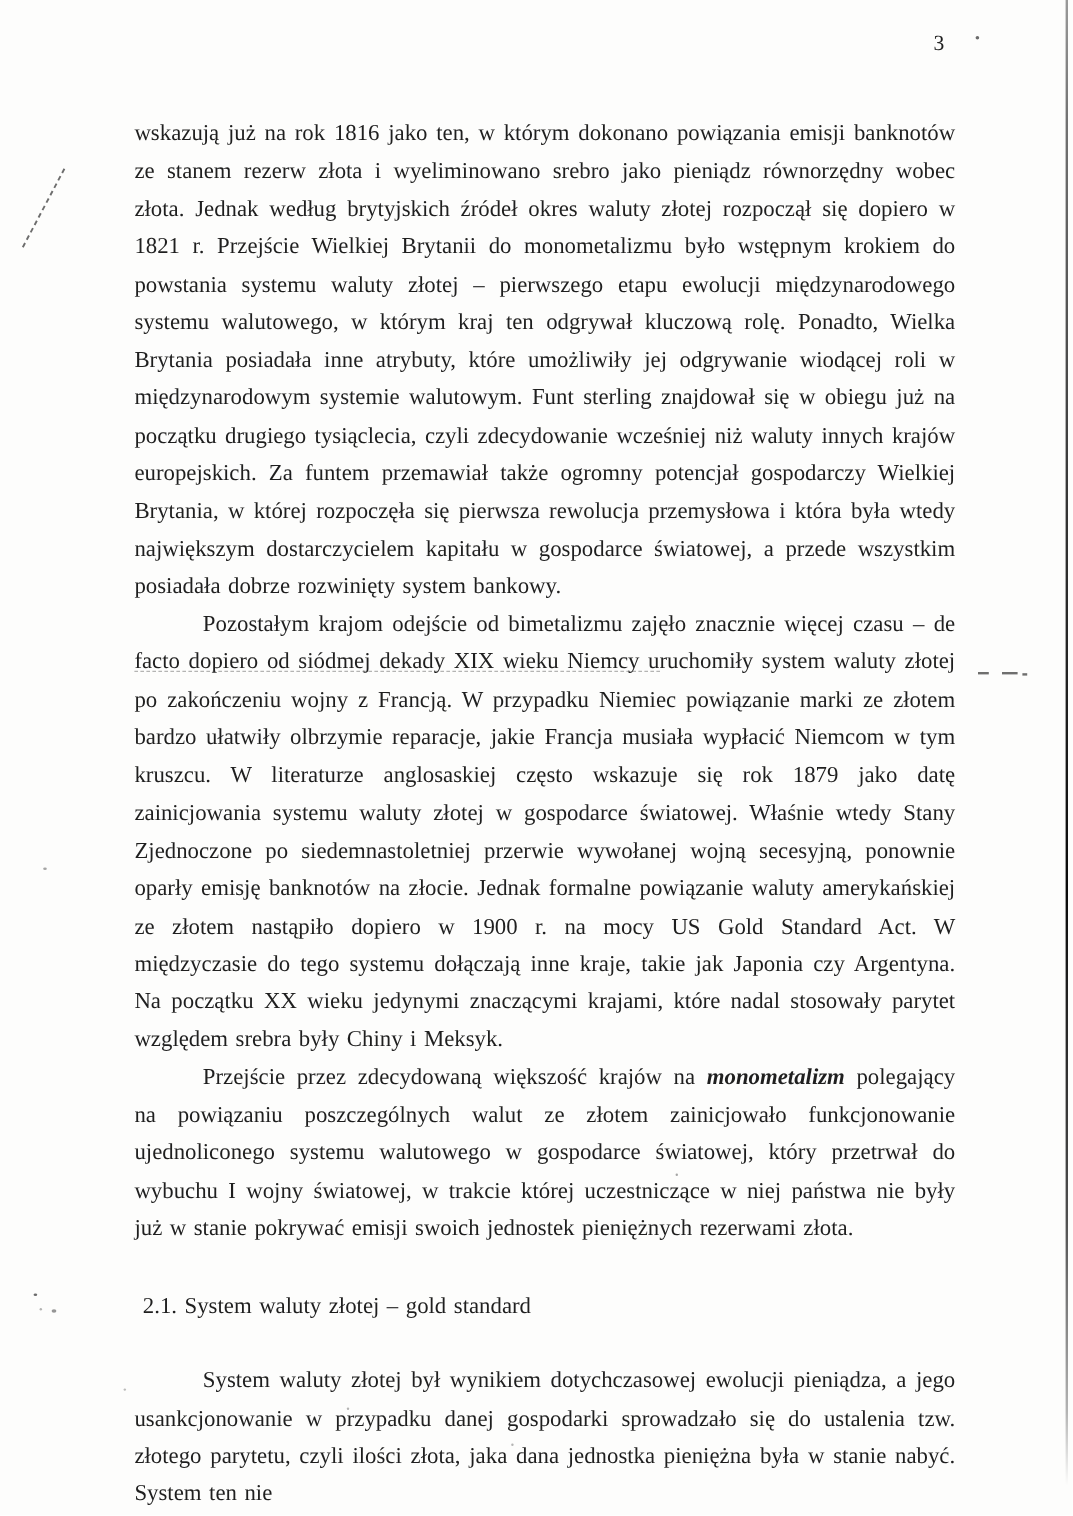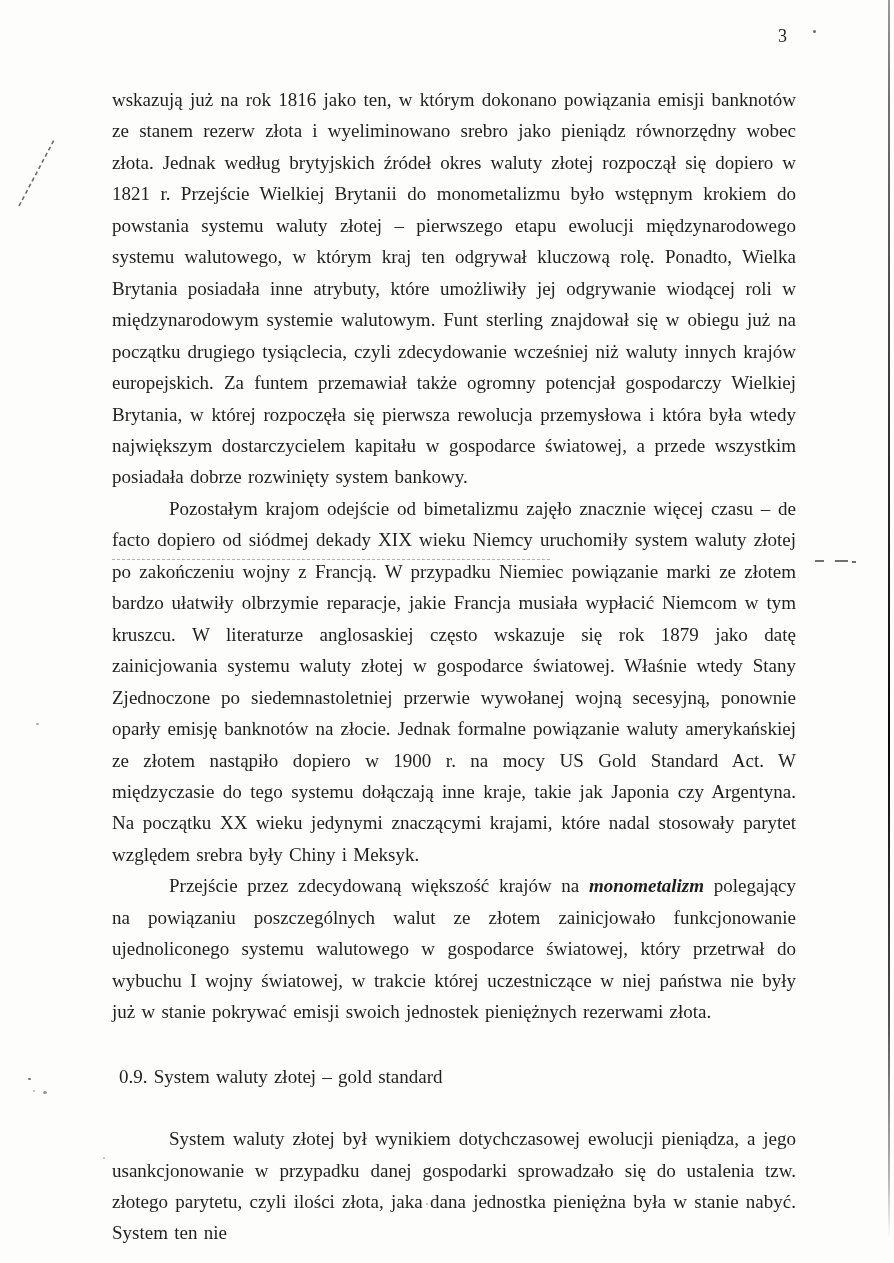--- a/index.html
+++ b/index.html
@@ -19,21 +19,21 @@
   .page-number {
     position: absolute;
     left: 778px;
     top: 26px;
     font-size: 18px;
     letter-spacing: 0.5px;
   }
   .content {
     position: absolute;
     left: 112px;
-    top: 84px;
+    top: 96px;
     width: 684px;
     font-size: 19px;
     line-height: 31.45px;
     text-align: justify;
   }
   .content p {
     margin: 0;
     padding: 0;
     word-spacing: 1.5px;
   }
@@ -112,21 +112,21 @@
   <div class="page-number">3</div>
 
   <div class="content">
 
     <p>wskazują już na rok 1816 jako ten, w którym dokonano powiązania emisji banknotów ze stanem rezerw złota i wyeliminowano srebro jako pieniądz równorzędny wobec złota. Jednak według brytyjskich źródeł okres waluty złotej rozpoczął się dopiero w 1821 r. Przejście Wielkiej Brytanii do monometalizmu było wstępnym krokiem do powstania systemu waluty złotej – pierwszego etapu ewolucji międzynarodowego systemu walutowego, w którym kraj ten odgrywał kluczową rolę. Ponadto, Wielka Brytania posiadała inne atrybuty, które umożliwiły jej odgrywanie wiodącej roli w międzynarodowym systemie walutowym. Funt sterling znajdował się w obiegu już na początku drugiego tysiąclecia, czyli zdecydowanie wcześniej niż waluty innych krajów europejskich. Za funtem przemawiał także ogromny potencjał gospodarczy Wielkiej Brytania, w której rozpoczęła się pierwsza rewolucja przemysłowa i która była wtedy największym dostarczycielem kapitału w gospodarce światowej, a przede wszystkim posiadała dobrze rozwinięty system bankowy.</p>
 
     <p class="para-indent">Pozostałym krajom odejście od bimetalizmu zajęło znacznie więcej czasu – de facto dopiero od siódmej dekady XIX wieku Niemcy uruchomiły system waluty złotej po zakończeniu wojny z Francją. W przypadku Niemiec powiązanie marki ze złotem bardzo ułatwiły olbrzymie reparacje, jakie Francja musiała wypłacić Niemcom w tym kruszcu. W literaturze anglosaskiej często wskazuje się rok 1879 jako datę zainicjowania systemu waluty złotej w gospodarce światowej. Właśnie wtedy Stany Zjednoczone po siedemnastoletniej przerwie wywołanej wojną secesyjną, ponownie oparły emisję banknotów na złocie. Jednak formalne powiązanie waluty amerykańskiej ze złotem nastąpiło dopiero w 1900 r. na mocy US Gold Standard Act. W międzyczasie do tego systemu dołączają inne kraje, takie jak Japonia czy Argentyna. Na początku XX wieku jedynymi znaczącymi krajami, które nadal stosowały parytet względem srebra były Chiny i Meksyk.</p>
 
     <p class="para-indent"><span>Przejście przez zdecydowaną większość krajów na </span><b class="bold-term">monometalizm</b><span> polegający na powiązaniu poszczególnych walut ze złotem zainicjowało funkcjonowanie ujednoliconego systemu walutowego w gospodarce światowej, który przetrwał do wybuchu I wojny światowej, w trakcie której uczestniczące w niej państwa nie były już w stanie pokrywać emisji swoich jednostek pieniężnych rezerwami złota.</span></p>
 
-    <p class="section-heading">0.9. System waluty złotej – gold standard</p>
+    <p class="section-heading">2.1. System waluty złotej – gold standard</p>
 
     <p class="para-indent">System waluty złotej był wynikiem dotychczasowej ewolucji pieniądza, a jego usankcjonowanie w przypadku danej gospodarki sprowadzało się do ustalenia tzw. złotego parytetu, czyli ilości złota, jaka dana jednostka pieniężna była w stanie nabyć. System ten nie</p>
 
   </div>
 
   <div class="edge-line"></div>
 
   <svg class="diag-mark" viewBox="0 0 42 74" xmlns="http://www.w3.org/2000/svg">
     <line x1="3" y1="70" x2="38" y2="4" stroke="#555555" stroke-width="1.6" stroke-dasharray="4 3" opacity="0.85"></line>
   </svg>

